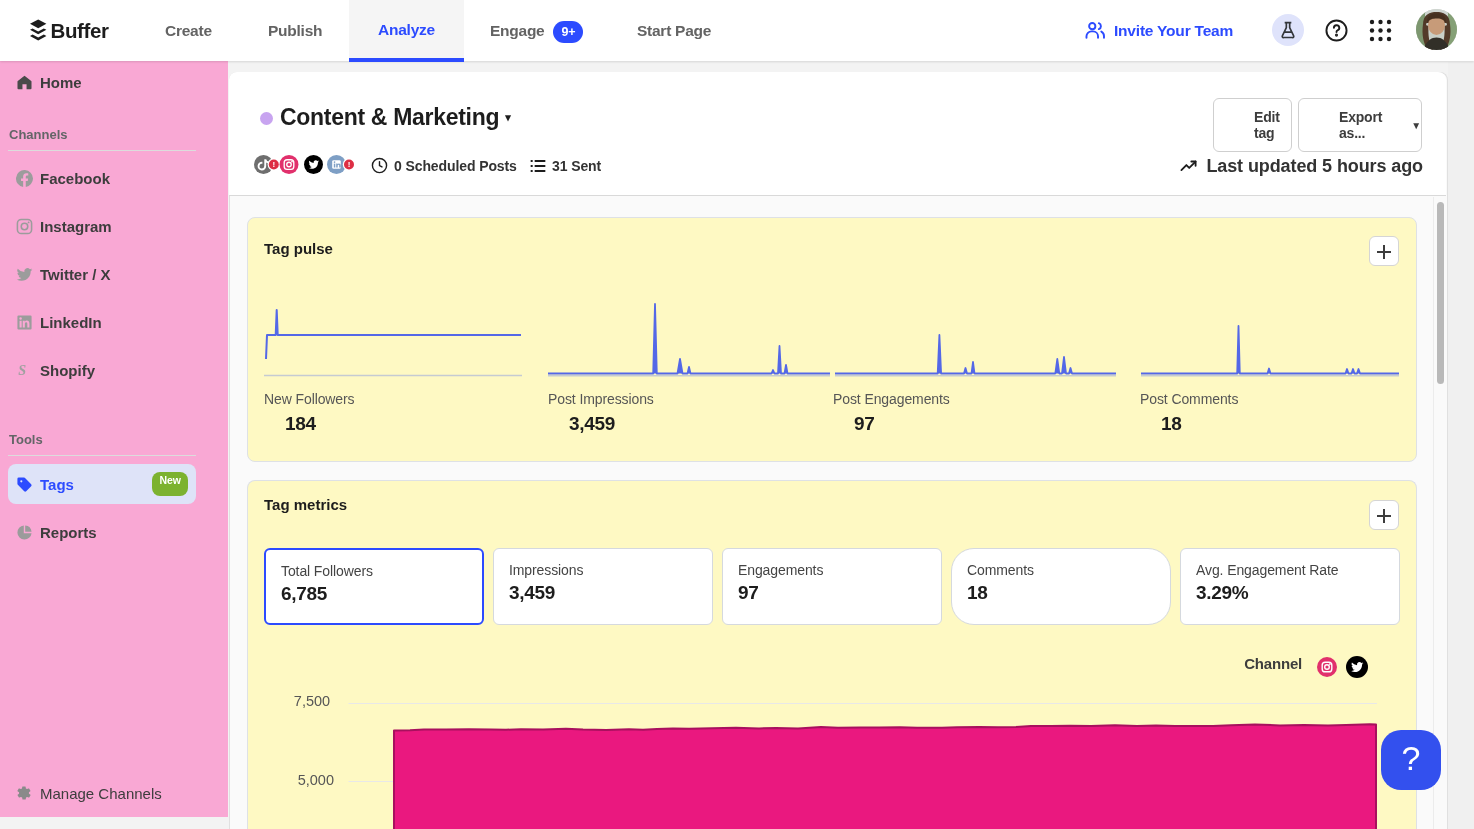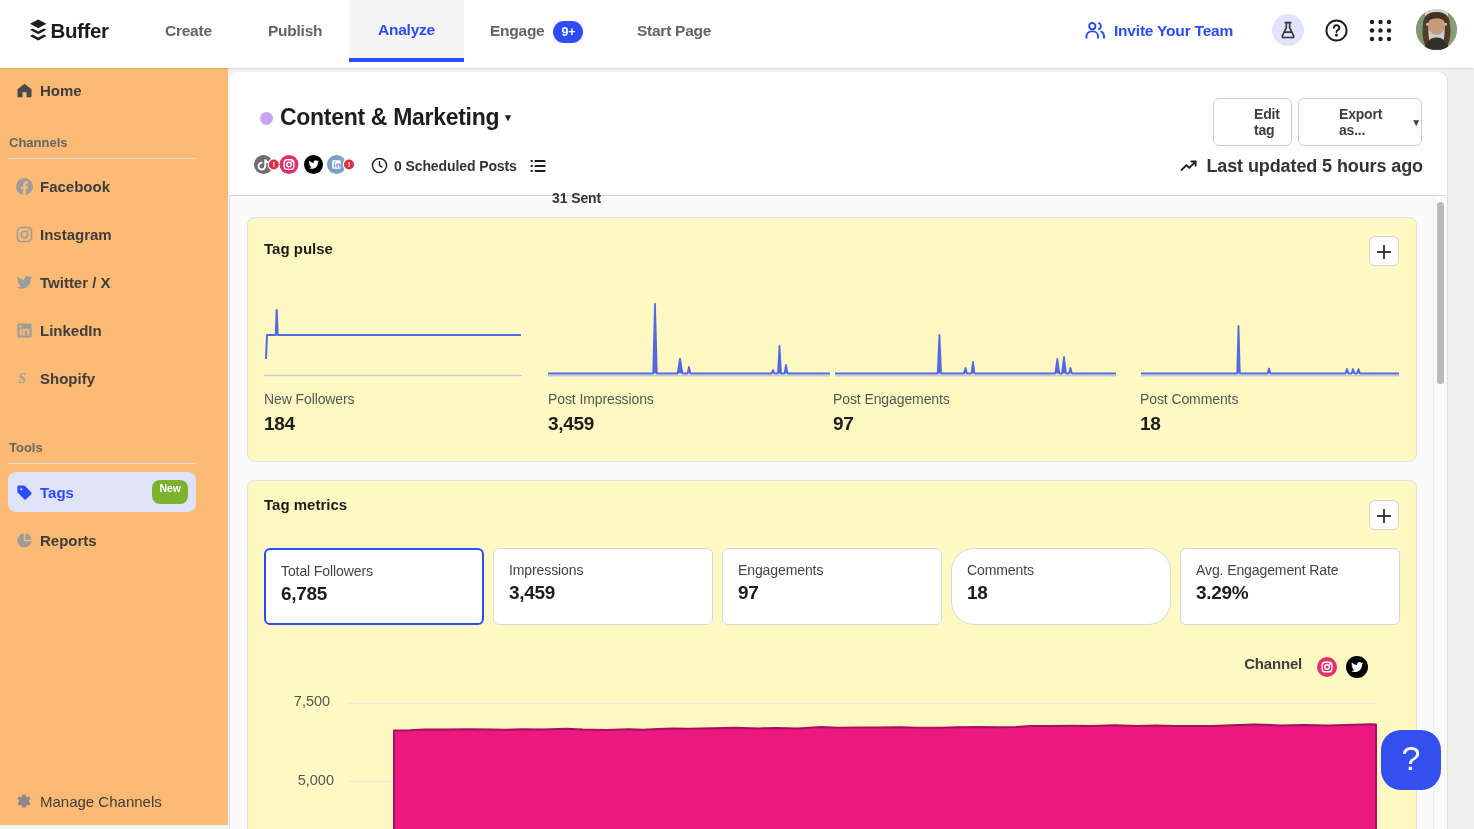--- a/index.html
+++ b/index.html
@@ -1,61 +1,61 @@
 <!DOCTYPE html>
 <html><head>
 <meta charset="utf-8">
 <style>
 * { margin:0; padding:0; box-sizing:border-box; }
 html,body { width:1474px; height:829px; overflow:hidden; font-family:"Liberation Sans", sans-serif; background:#f3f3f3; }
 .abs { position:absolute; }
 
 
-#navbar { position:absolute; left:0; top:0; width:1474px; height:68px; background:#fff; box-shadow:0 1px 2px rgba(0,0,0,0.12); z-index:20; }
+#navbar { position:absolute; left:0; top:0; width:1474px; height:61px; background:#fff; box-shadow:0 1px 2px rgba(0,0,0,0.12); z-index:20; }
 .navitem { position:absolute; top:0; height:62px; line-height:62px; font-size:15.5px; font-weight:bold; color:#636363; letter-spacing:-0.25px; }
 #tab-analyze { position:absolute; left:349px; top:0; width:115px; height:62px; background:#f5f5f5; border-bottom:4px solid #2c4bff; text-align:center; line-height:60px; font-size:15.5px; font-weight:bold; color:#2c4bff; letter-spacing:-0.25px; }
 #logo { position:absolute; left:30px; top:19px; }
 #engage-badge { display:inline-block; background:#2c4bff; color:#fff; font-size:12.5px; font-weight:bold; border-radius:11px; padding:0 8px; height:22px; line-height:22px; vertical-align:0px; margin-left:9px; }
 #invite { position:absolute; left:1084px; top:0; height:62px; line-height:62px; color:#2c4bff; font-size:15.5px; font-weight:bold; letter-spacing:-0.2px; }
 #flask-wrap { position:absolute; left:1272px; top:14px; width:32px; height:32px; border-radius:50%; background:#dfe3fb; }
 #avatar { position:absolute; left:1416px; top:9px; width:41px; height:41px; border-radius:50%; overflow:hidden; }
 
 
-#sidebar { position:absolute; left:0; top:58px; width:228px; height:767px; background:#fdba74; }
+#sidebar { position:absolute; left:0; top:50px; width:228px; height:767px; background:#f9a8d4; }
 .side-item { position:absolute; left:8px; width:188px; height:40px; display:flex; align-items:center; font-size:15px; font-weight:bold; color:#3d3d3d; border-radius:8px; }
 .side-item .icn { width:32px; display:flex; justify-content:flex-start; padding-left:8px; }
 .side-label { position:absolute; left:9px; font-size:13px; font-weight:bold; color:#636567; }
 .side-divider { position:absolute; left:8px; width:188px; height:1px; background:#dcdcdc; }
 #item-tags { background:#dee3f8; color:#2c4bff; }
 #new-badge { position:absolute; right:8px; top:50%; transform:translateY(-50%); background:#7cb22f; color:#fff; font-size:10.5px; font-weight:bold; padding:0 7px; height:24px; line-height:16px; border-radius:8px; }
 
 
 #panel { position:absolute; left:229px; top:72px; width:1219px; height:757px; background:#fafafa; border-radius:8px 8px 0 0; border:1px solid #e0e0e0; border-bottom:none; }
 #panel-header { position:absolute; left:0; top:0; width:1217px; height:124px; background:#fff; border-bottom:1px solid #d9d9d9; border-radius:8px 8px 0 0; }
 #rightstrip { position:absolute; left:1448px; top:62px; width:26px; height:767px; background:#f0f0f0; }
 #scrolltrack { position:absolute; left:1433px; top:197px; width:14px; height:632px; background:#fafafa; border-left:1px solid #ececec; z-index:4; }
 #scrollthumb { position:absolute; left:1437px; top:202px; width:7px; height:182px; background:#b9b9b9; border-radius:4px; z-index:5; }
 
 #tag-title { position:absolute; left:280px; top:104px; font-size:23px; font-weight:bold; color:#1d1d1d; letter-spacing:-0.3px; }
 #tag-dot { position:absolute; left:260px; top:112px; width:13px; height:13px; border-radius:50%; background:#c8a4f0; }
-.btn { position:absolute; top:98px; height:48px; background:#fff; border:1px solid #cfcfcf; border-radius:6px; font-size:14px; font-weight:bold; color:#3d3d3d; display:flex; align-items:center; justify-content:center; letter-spacing:-0.2px;padding-left:40px; }
+.btn { position:absolute; top:98px; height:54px; background:#fff; border:1px solid #cfcfcf; border-radius:6px; font-size:14px; font-weight:bold; color:#3d3d3d; display:flex; align-items:center; justify-content:center; letter-spacing:-0.2px;padding-left:40px; }
 #btn-edit { left:1213px; width:79px; }
 #btn-export { left:1298px; width:124px; }
 .meta-row { position:absolute; top:158px; height:18px; font-size:14px; font-weight:bold; color:#333; letter-spacing:-0.1px; }
 
 
 .card { position:absolute; left:247px; width:1170px; background:#fef9c3; border:1px solid #dee1e5; border-radius:8px; }
 #card-pulse { top:217px; height:245px; }
 #card-metrics { top:480px; height:349px; border-bottom:none; border-radius:8px 8px 0 0; }
 .card-title { position:absolute; left:16px; font-size:15px; font-weight:bold; color:#1d1d1d; }
 .plus-btn { position:absolute; left:1121px; width:30px; height:30px; border:1px solid #d5d5d5; border-radius:6px; background:#fff; }
 .plus-btn:before { content:""; position:absolute; left:7px; top:14px; width:14px; height:2px; background:#3d3d3d; }
 .plus-btn:after { content:""; position:absolute; left:13px; top:8px; width:2px; height:14px; background:#3d3d3d; }
 .spark-label { position:absolute; font-size:14px; color:#565656; letter-spacing:-0.1px; }
-.spark-value { position:absolute; font-size:19px; font-weight:bold; color:#1d1d1d; letter-spacing:-0.3px; }
+.spark-value { position:absolute; font-size:19px; font-weight:bold; color:#1d1d1d; letter-spacing:-0.3px;margin-left:21px; }
 
 .mbox { position:absolute; top:67px; width:220px; height:77px; border:1px solid #d5d9de; border-radius:6px; background:#fff; }
 .mbox.sel { border:2px solid #2c4bff; }
 .mbox .lbl { position:absolute; left:15px; top:13px; font-size:14px; color:#444; letter-spacing:-0.1px; }
 .mbox .val { position:absolute; left:15px; top:33px; font-size:19px; font-weight:bold; color:#1d1d1d; letter-spacing:-0.3px; }
 
 #channel-row { position:absolute; left:0; top:176px; width:1170px; }
 #help-btn { position:absolute; left:1381px; top:730px; width:60px; height:60px; border-radius:20px; background:#3350ee; z-index:30; display:flex; align-items:center; justify-content:center; color:#fff; font-size:34px; font-weight:normal; padding-bottom:3px; }
 </style>
 </head>
@@ -226,21 +226,21 @@
       <rect x="78.2" y="5.2" width="8.6" height="8.6" rx="1.4" fill="#fff"></rect>
       <rect x="79.8" y="8.6" width="1.5" height="3.9" fill="#7e9fc5"></rect>
       <circle cx="80.55" cy="7.1" r="0.85" fill="#7e9fc5"></circle>
       <path d="M82.2 12.5 v-3.9 h1.4 v.55 a1.6 1.6 0 0 1 1.4 -.65 c1.1 0 1.7.7 1.7 2 v2 h-1.5 v-1.9 c0-.6-.2-.9-.65-.9 -.5 0-.85.35-.85 1 v1.8 Z" fill="#7e9fc5"></path>
       <circle cx="95" cy="9.5" r="6.2" fill="#fff"></circle>
       <circle cx="95" cy="9.5" r="5" fill="#dd2e44"></circle>
       <text x="95" y="12.2" font-size="8" font-weight="bold" fill="#fff" text-anchor="middle">!</text>
     </svg>
   </div>
   <div class="meta-row" style="left:394px;">0 Scheduled Posts</div>
-  <div class="meta-row" style="left:552px;margin-top:32px;">31 Sent</div>
+  <div class="meta-row" style="left:552px;">31 Sent</div>
   <div class="abs" style="left:371px;top:157px;"><svg width="17" height="17" viewBox="0 0 24 24" fill="none" stroke="#1d1d1d" stroke-width="2">
         <circle cx="12" cy="12" r="10"></circle>
         <path d="M12 6.5 V12 L15.5 14" stroke-linecap="round"></path>
       </svg></div>
   <div class="abs" style="left:530px;top:158px;"><svg width="16" height="16" viewBox="0 0 24 24" fill="#1d1d1d">
         <rect x="1" y="3" width="3" height="3"></rect>
         <rect x="7" y="3" width="16" height="3"></rect>
         <rect x="1" y="10.5" width="3" height="3"></rect>
         <rect x="7" y="10.5" width="16" height="3"></rect>
         <rect x="1" y="18" width="3" height="3"></rect>

